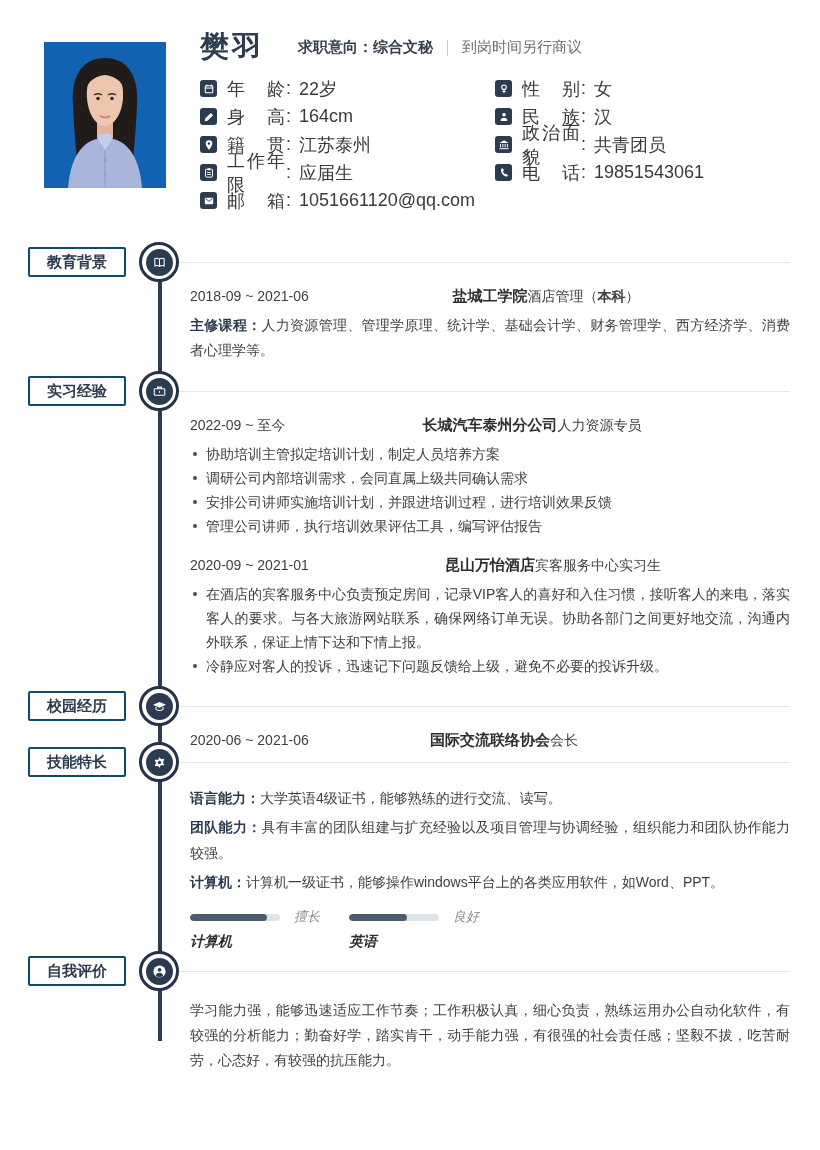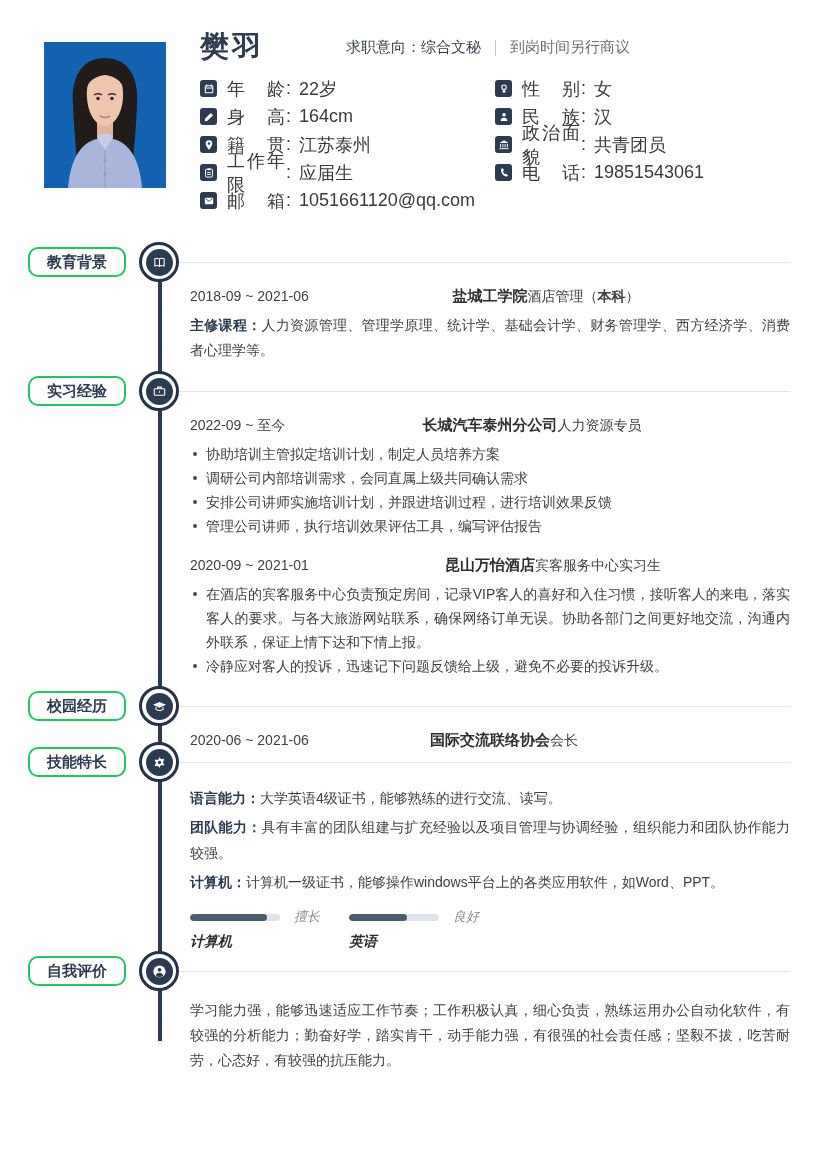--- a/index.html
+++ b/index.html
@@ -7,41 +7,41 @@
   .page {
     width:820px; height:1150px; position:relative; overflow:hidden;
     background:#fff; color:#3f3f3f;
     font-family:"Liberation Sans","DejaVu Sans",sans-serif;
   }
 
   
   .hdr { position:relative; height:218px; }
   .photo { position:absolute; left:44px; top:42px; width:122px; height:146px; }
   .hdr-right { margin-left:200px; padding-top:30px; }
-  .name-row { display:flex; align-items:flex-end;gap:48px; }
+  .name-row { display:flex; align-items:flex-end; }
   .name { margin:0; font-size:29px; line-height:32px; font-weight:bold; color:#2e3c52; letter-spacing:3px; }
   .intent { display:flex; align-items:center; margin-left:34px; margin-bottom:5px; font-size:15px; }
-  .intent-strong { font-weight:normal; color:#363f4c; }
+  .intent-strong { font-weight:bold; color:#363f4c; }
   .intent-div { width:1px; height:16px; background:#c9cdd2; margin:0 14px; }
   .avail { color:#6e6e6e; }
 
   .info-grid { display:grid; grid-template-columns:295px 1fr; margin-top:18px; row-gap:11px; }
   .info-item { display:flex; align-items:center; font-size:18px; height:17px; color:#3a3a3a; }
   .iicon { flex:0 0 17px; width:17px; height:17px; border-radius:3px; background:#2d3b50;
            display:flex; align-items:center; justify-content:center; margin-right:10px; }
   .iicon svg { width:12px; height:12px; display:block; }
   .ilabel { display:inline-block; width:58px; text-align:justify; text-align-last:justify; text-justify:inter-character; }
   .icolon { margin:0 8px 0 1px; }
 
   
   main { position:relative; padding-top:24px; }
   .tl-line { position:absolute; left:158px; top:44px; bottom:32px; width:4px; background:#2d3b50; z-index:0; }
 
   .sec-head { display:flex; align-items:center; height:40px; position:relative; }
-  .sec-label { margin-left:28px; width:98px; height:30px; border:2px solid #22c55e; border-radius:10px;
+  .sec-label { margin-left:28px; width:98px; height:30px; border:2px solid #0c4a6e; border-radius:2px;
                display:flex; align-items:center; justify-content:center;
                font-weight:bold; font-size:15px; color:#2d3b50; background:#fff; z-index:1; }
   .sec-circle { margin-left:13px; width:40px; height:40px; border-radius:50%; border:3px solid #253248;
                 background:#fff; display:flex; align-items:center; justify-content:center; z-index:1; }
   .disc { width:27px; height:27px; border-radius:50%; background:#2d3b50;
           display:flex; align-items:center; justify-content:center; }
   .disc svg { width:17px; height:17px; display:block; }
   .sec-rule { flex:1; height:1px; background:#e6e6e6; margin-right:30px; }
   .sec-body { margin-left:190px; margin-right:30px; }
 

